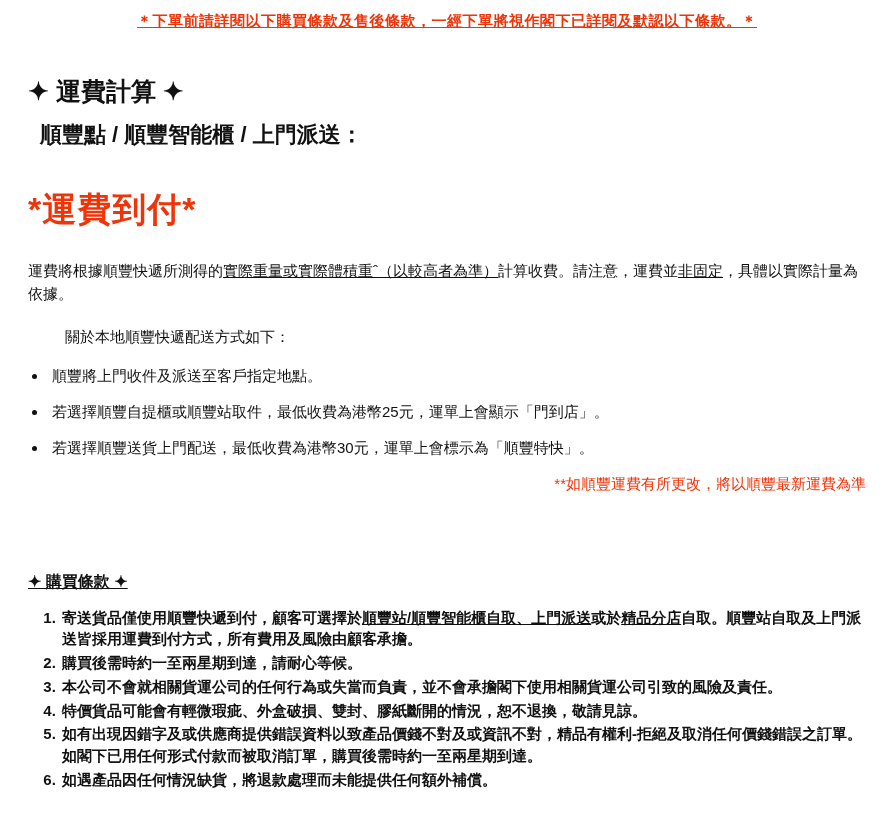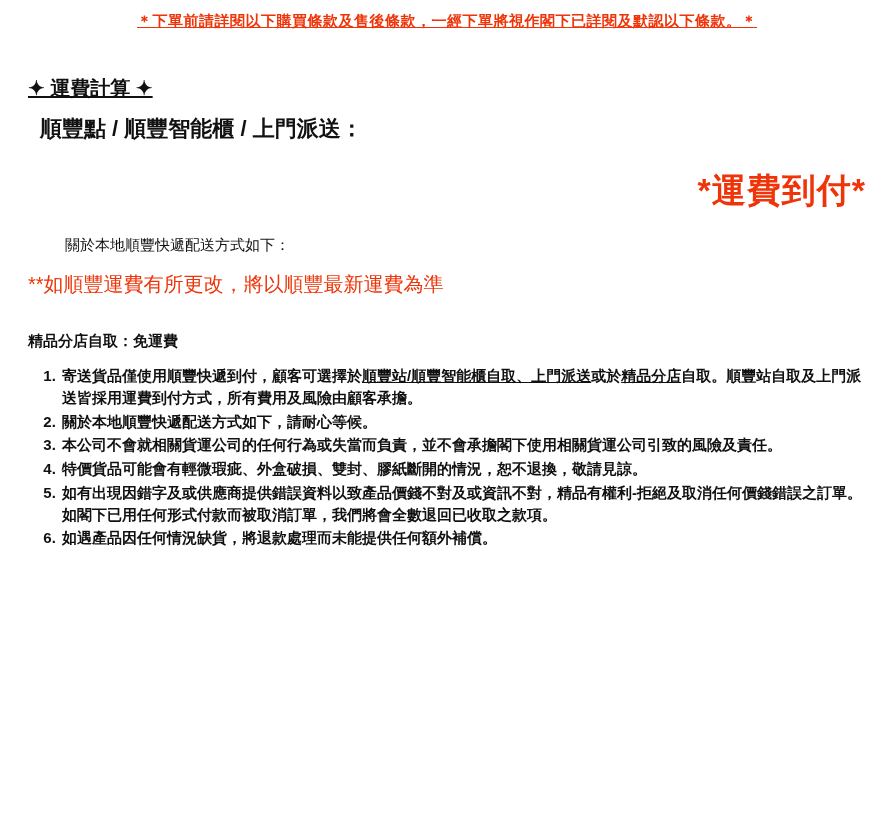--- a/index.html
+++ b/index.html
@@ -22,37 +22,35 @@
   .top-notice{
     color:var(--accent-red);
     font-weight:700;
     font-size:15px;
     text-decoration:underline;
     margin:2px 0 44px 0;
     letter-spacing:0.5px;
     text-align:center;
   }
   .shipping-heading{
-    font-size:20px;
+    font-size:25px;
     font-weight:800;
-    text-decoration:underline;
     margin:0 0 3px 0;
   }
   .shipping-subheading{
     font-size:22px;
     font-weight:800;
     margin:12px;
   }
   .big-title{
     font-size:34px;
     font-weight:800;
     color:var(--accent-red);
-    margin:24px 0 0 0;
+    margin:37px 0 0 0;
     letter-spacing:1px;
-    text-align:right;
   }
   .fee-paragraph{
     margin:26px 0 0 0;
     font-size:15px;
     line-height:1.55;
   }
   .delivery-intro{
     margin:22px 0 0 0;
     font-size:15px;
     padding-left:37px;
@@ -62,22 +60,23 @@
     margin:20px 0 0 0;
     padding-left:20px;
     font-size:15px;
   }
   ul.delivery-options li{
     margin-bottom:17px;
     padding-left:4px;
   }
   .fee-change-note{
     color:var(--accent-red);
-    font-size:20px;
+    font-size:15px;
     margin:16px 0 0 0;
+    text-align:right;
   }
   .store-pickup{
     font-size:15px;
     font-weight:800;
     margin:34px 0 0 0;
   }
   .terms-heading{
     margin:78px 0 0 0;
     font-size:16px;
     font-weight:800;
@@ -99,32 +98,38 @@
 <body>
 
 <div class="top-notice">＊下單前請詳閱以下購買條款及售後條款，一經下單將視作閣下已詳閱及默認以下條款。＊</div>
 
 <section>
   <h2 class="shipping-heading">✦ 運費計算 ✦</h2>
   <h3 class="shipping-subheading">順豐點 / 順豐智能櫃 / 上門派送：</h3>
 
   <div class="big-title">*運費到付*</div>
 
+  <p class="fee-paragraph"><span>運費將根據順豐快遞所測得的</span><span class="u">實際重量或實際體積重ˆ（以較高者為準）</span><span>計算收費。請注意，運費並</span><span class="u">非固定</span><span>，具體以實際計量為依據。</span></p>
 
   <p class="delivery-intro">關於本地順豐快遞配送方式如下：</p>
 
+  <ul class="delivery-options">
+      <li>順豐將上門收件及派送至客戶指定地點。</li>
+      <li>若選擇順豐自提櫃或順豐站取件，最低收費為港幣25元，運單上會顯示「門到店」。</li>
+      <li>若選擇順豐送貨上門配送，最低收費為港幣30元，運單上會標示為「順豐特快」。</li>
+    </ul>
 
   <p class="fee-change-note">**如順豐運費有所更改，將以順豐最新運費為準</p>
 
-  <p class="store-pickup">精品分店自取：免運費</p>
 </section>
 
 <section>
+  <h3 class="terms-heading">✦ 購買條款 ✦</h3>
 
   <ol class="terms-list">
       <li><span>寄送貨品僅使用順豐快遞到付，顧客可選擇於</span><span class="u">順豐站/順豐智能櫃自取、上門派送</span><span>或於</span><span class="u">精品分店</span><span>自取。順豐站自取及上門派送皆採用運費到付方式，所有費用及風險由顧客承擔。</span><br></li>
-      <li>關於本地順豐快遞配送方式如下，請耐心等候。</li>
+      <li>購買後需時約一至兩星期到達，請耐心等候。</li>
       <li>本公司不會就相關貨運公司的任何行為或失當而負責，並不會承擔閣下使用相關貨運公司引致的風險及責任。</li>
       <li>特價貨品可能會有輕微瑕疵、外盒破損、雙封、膠紙斷開的情況，恕不退換，敬請見諒。</li>
-      <li>如有出現因錯字及或供應商提供錯誤資料以致產品價錢不對及或資訊不對，精品有權利-拒絕及取消任何價錢錯誤之訂單。如閣下已用任何形式付款而被取消訂單，我們將會全數退回已收取之款項。</li>
+      <li>如有出現因錯字及或供應商提供錯誤資料以致產品價錢不對及或資訊不對，精品有權利-拒絕及取消任何價錢錯誤之訂單。如閣下已用任何形式付款而被取消訂單，購買後需時約一至兩星期到達。</li>
       <li>如遇產品因任何情況缺貨，將退款處理而未能提供任何額外補償。</li>
     </ol>
 </section>
 
 </body></html>

